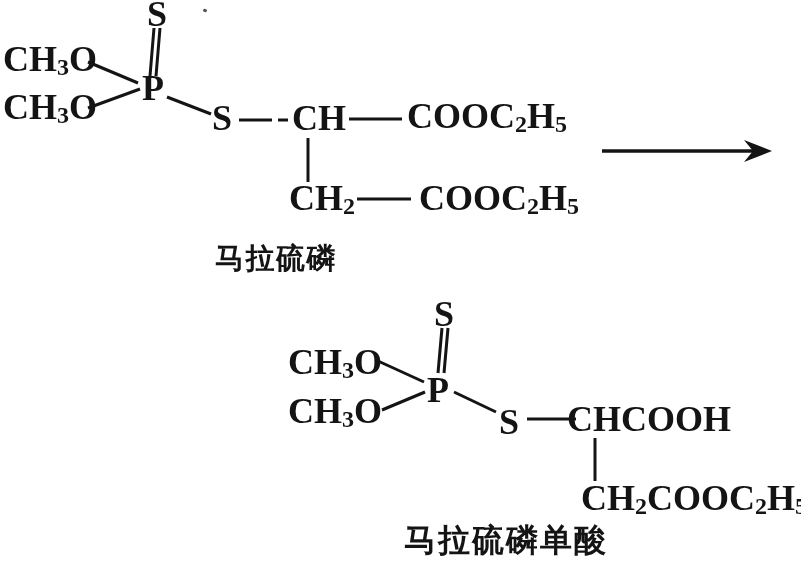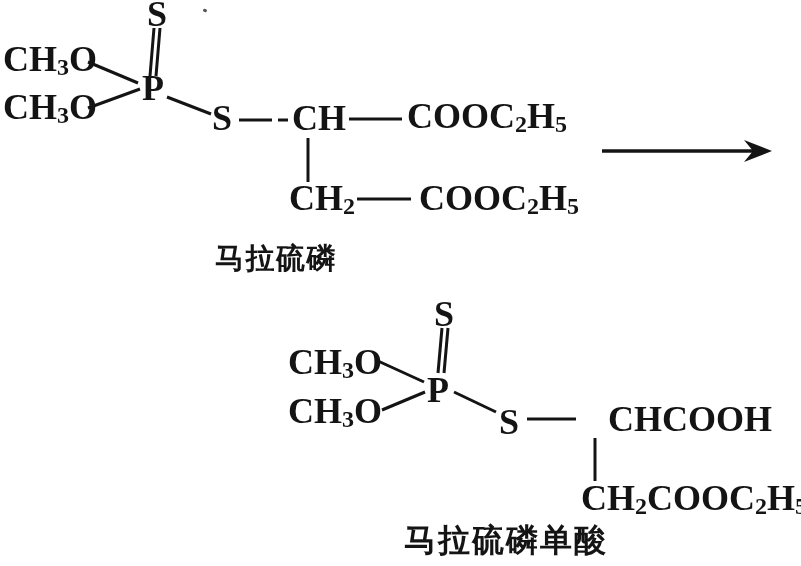--- a/index.html
+++ b/index.html
@@ -124,21 +124,21 @@
     <span class="atom" style="left:434px; top:296px;">S</span>
 
     <span class="atom" style="left:288px; top:344px;"><span>CH</span><span class="sb">3</span><span>O</span></span>
 
     <span class="atom" style="left:288px; top:393px;"><span>CH</span><span class="sb">3</span><span>O</span></span>
 
     <span class="atom" style="left:427px; top:372px;">P</span>
 
     <span class="atom" style="left:499px; top:404px;">S</span>
 
-    <span class="atom" style="left:608px; top:401px;">CHCOOH</span>
+    <span class="atom" style="left:567px; top:401px;">CHCOOH</span>
 
     <span class="atom" style="left:581px; top:480px;"><span>CH</span><span class="sb">2</span><span>COOC</span><span class="sb">2</span><span>H</span><span class="sb">5</span></span>
 
     <span class="cjk label-bottom">马拉硫磷单酸</span>
   </div>
 
   <span class="speck"></span>
 </div>
 
 </body></html>

